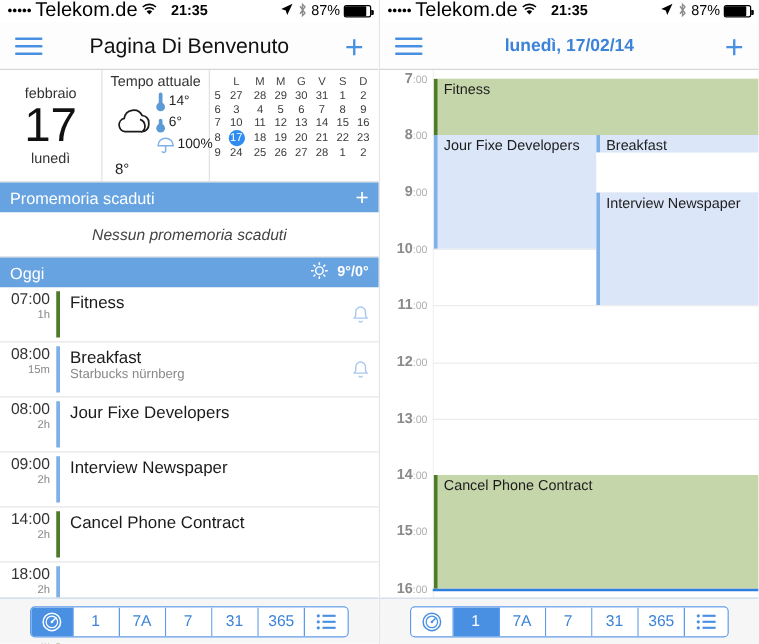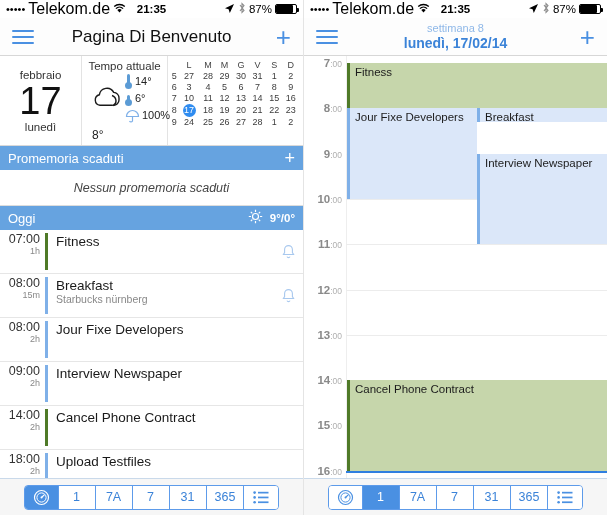--- a/index.html
+++ b/index.html
@@ -373,23 +373,20 @@
             <div class="ev-title">Cancel Phone Contract</div>
           </div>
           <div class="ev-bell"></div>
         </div>
         <div class="evrow">
           <div class="ev-time">
             <div class="ev-t1">18:00</div>
             <div class="ev-t2">2h</div>
           </div>
           <div class="ev-bar" style="background: rgb(127, 176, 232);"></div>
-          <div class="ev-body">
-            <div class="ev-title">Upload Testfiles</div>
-          </div>
           <div class="ev-bell"></div>
         </div>
         <div class="evrow">
           <div class="ev-time">
             <div class="ev-t1">20:00</div>
             <div class="ev-t2">2h</div>
           </div>
           <div class="ev-bar" style="background: rgb(79, 122, 40);"></div>
           <div class="ev-body">
             <div class="ev-title">Visit Family</div>
@@ -462,21 +459,20 @@
       </div>
     </div>
 
     <div class="navbar">
       <div class="hamburger">
           <span></span>
           <span></span>
           <span></span>
         </div>
       <div class="nav-title-stack">
-        <div class="nav-sub">settimana 8</div>
         <div class="nav-main">lunedì, 17/02/14</div>
       </div>
       <div class="plus">+</div>
     </div>
 
     <div class="dayview" id="dayview">
       <div class="gutter" id="gutter">
           <div class="hrlabel" style="top: 7px;"><b>7</b><i>:00</i></div>
           <div class="hrlabel" style="top: 52.3px;"><b>8</b><i>:00</i></div>
           <div class="hrlabel" style="top: 97.6px;"><b>9</b><i>:00</i></div>

